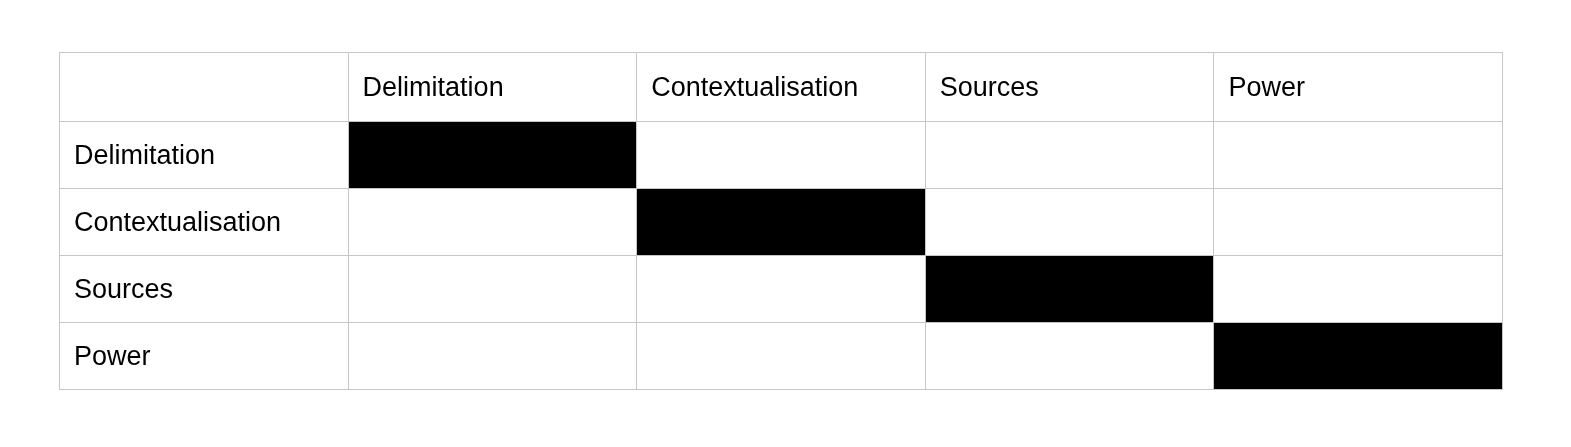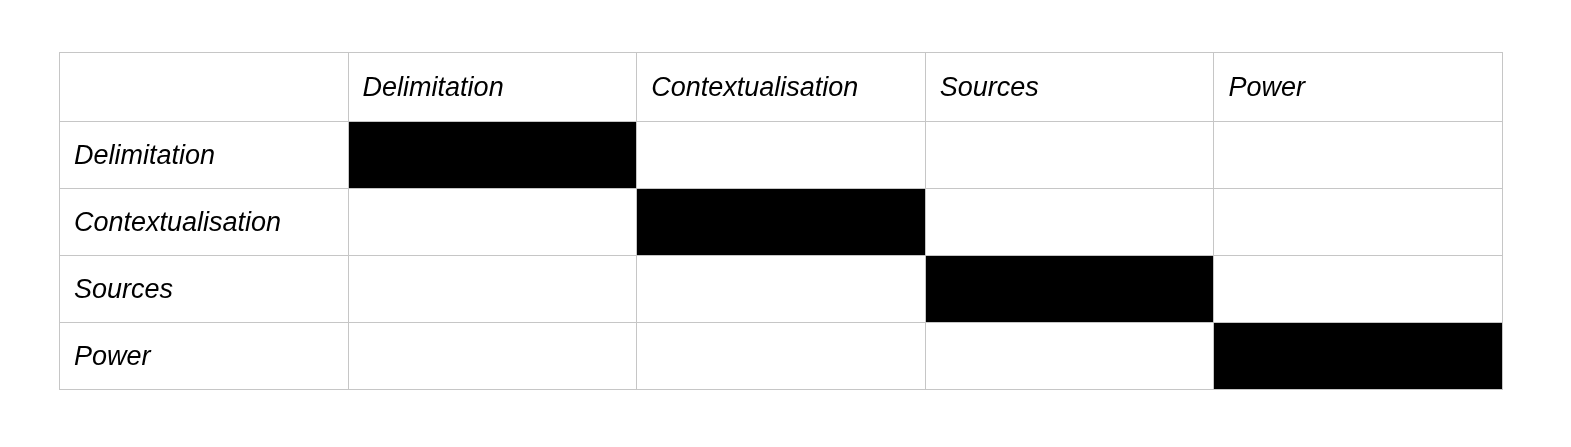--- a/index.html
+++ b/index.html
@@ -28,21 +28,20 @@
   table.matrix col { width: 20%; }
   table.matrix th,
   table.matrix td {
     border: 1px solid #c6c6c6;
     padding: 0 0 0 14px;
     text-align: left;
     vertical-align: middle;
     font-weight: 400;
     overflow: hidden;
     white-space: nowrap;
-    font-style: italic;
   }
   table.matrix thead tr { height: 69px; }
   table.matrix tbody tr { height: 67px; }
   table.matrix td[data-fill="filled"] { background: #000000; }
   table.matrix td[data-fill="empty"]  { background: #ffffff; }
 </style>
 </head>
 <body>
 
 <div class="canvas">

